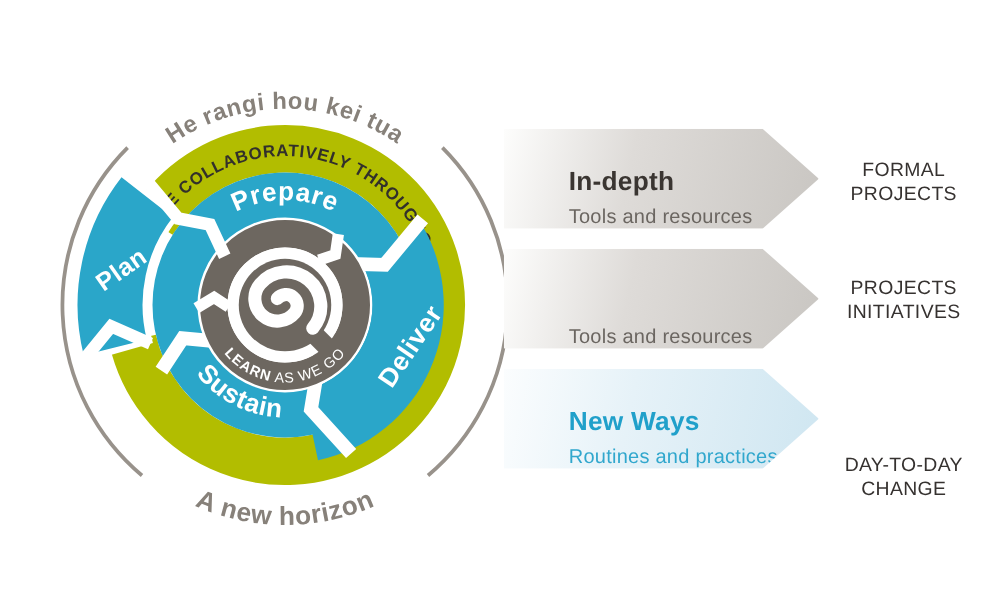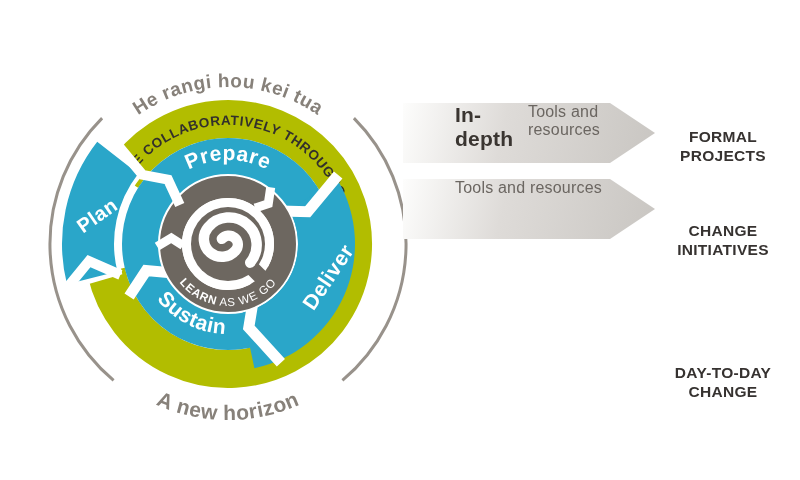--- a/index.html
+++ b/index.html
@@ -6,34 +6,34 @@
   body{
     width:800px;height:480px;background:#ffffff;position:relative;overflow:hidden;
     font-family:"Liberation Sans", sans-serif;
   }
   .stage{position:absolute;inset:0;}
   svg{position:absolute;left:0;top:0;}
   svg text{font-family:"Liberation Sans", sans-serif;}
 
   .banners{position:absolute;left:403px;top:103px;}
   .banner{
-    width:252px;height:60px;margin-bottom:16px;box-sizing:border-box;
-    display:flex;flex-direction:row;justify-content:flex-start;padding-left:52px;
+    width:252px;height:80px;margin-bottom:16px;box-sizing:border-box;
+    display:flex;flex-direction:column;justify-content:flex-end;padding-left:52px;
     clip-path:polygon(0 0, 207px 0, 100% 50%, 207px 100%, 0 100%);
   }
   .banner.gray{background:linear-gradient(102deg,#fdfdfc 0%,#dedbd8 40%,#c9c6c2 100%);}
   .banner.blue{background:linear-gradient(102deg,#fbfdfe 0%,#e6f2f8 40%,#cfe6f1 100%);}
   .banner-title{font-size:21px;font-weight:700;color:#3a3531;margin-bottom:7px;letter-spacing:.2px;}
   .banner-sub{font-size:16px;font-weight:400;color:#6b6661;letter-spacing:.2px;}
   .banner.blue .banner-title{color:#20a0ca;}
   .banner.blue .banner-sub{color:#31a7cd;}
 
   .tag{
     position:absolute;left:652px;width:142px;text-align:center;
-    font-size:15.5px;font-weight:700;color:#363230;line-height:1.25;letter-spacing:.3px;
+    font-size:15.5px;font-weight:400;color:#363230;line-height:1.25;letter-spacing:.3px;
   }
   .tag1{top:127px;} .tag2{top:221px;} .tag3{top:315px;margin-top:48px;}
 </style>
 </head>
 <body>
 
 <div class="stage">
 
   <svg width="410" height="480" viewBox="0 0 410 480">
     <defs>
@@ -97,19 +97,23 @@
   </svg>
 
   <div class="banners">
     <div class="banner gray">
       <div class="banner-title">In-depth</div>
       <div class="banner-sub">Tools and resources</div>
     </div>
     <div class="banner gray">
       <div class="banner-sub">Tools and resources</div>
     </div>
+    <div class="banner blue">
+      <div class="banner-title">New Ways</div>
+      <div class="banner-sub">Routines and practices</div>
+    </div>
   </div>
 
   <div class="tag tag1">FORMAL PROJECTS</div>
-  <div class="tag tag2">CHANGE INITIATIVES</div>
+  <div class="tag tag2">PROJECTS INITIATIVES</div>
   <div class="tag tag3">DAY-TO-DAY CHANGE</div>
 
 </div>
 
 </body></html>

